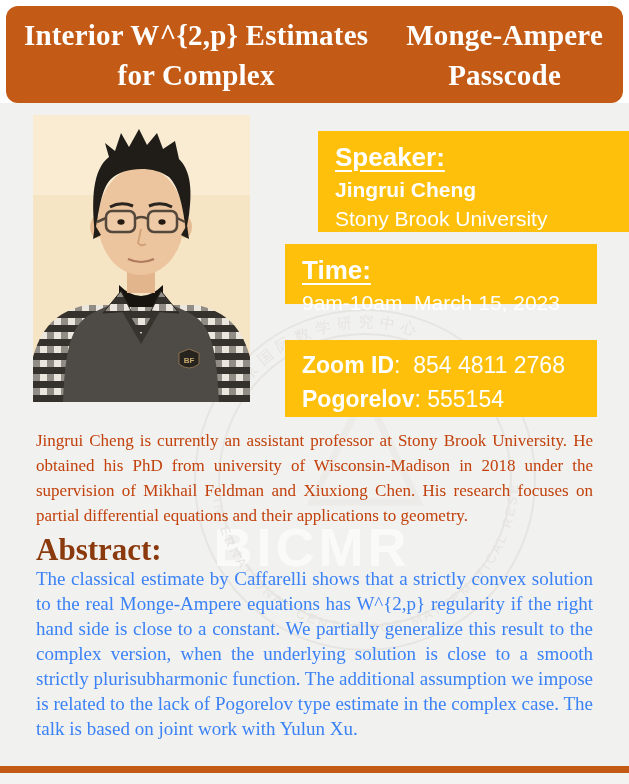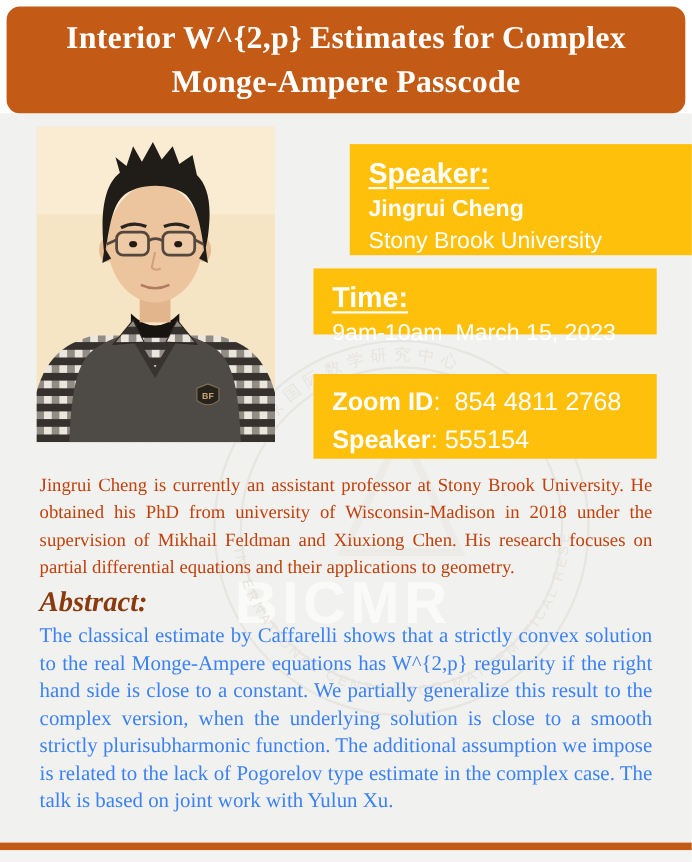--- a/index.html
+++ b/index.html
@@ -3,21 +3,21 @@
 <meta charset="utf-8">
 <style>
   html,body{margin:0;padding:0;background:#ffffff;}
   .page{position:relative;width:629px;height:784px;background:#ffffff;overflow:hidden;
         font-family:"Liberation Serif",serif;}
   .content-bg{position:absolute;left:0;top:103px;width:629px;height:663px;background:#F1F1EF;}
   .below-bar{position:absolute;left:0;top:773px;width:629px;height:11px;background:#F3F3F2;}
   .watermark-svg{position:absolute;left:0;top:0;width:629px;height:784px;pointer-events:none;}
 
   .header{position:absolute;left:6px;top:6px;width:617px;height:97px;background:#C35A15;
-          border-radius:12px;display:flex;flex-direction:column;justify-content:center;
+          border-radius:12px;display:flex;flex-direction:row;justify-content:center;
           align-items:center;}
   .title-line{color:#ffffff;font-weight:bold;font-size:29px;line-height:40px;
               font-family:"Liberation Serif",serif;letter-spacing:0.2px;text-align:center;}
 
   .photo-frame{position:absolute;left:33px;top:115px;width:217px;height:350px;overflow:hidden;text-align:right;}
 
   .info-box{position:absolute;left:285px;width:312px;background:#FEC00A;color:#ffffff;
             font-family:"Liberation Sans",sans-serif;box-sizing:border-box;padding:8px 0 0 17px;}
   .box-speaker{top:131px;height:101px;margin-left:33px;}
   .box-time{top:244px;height:60px;}
@@ -25,22 +25,22 @@
   .box-label{font-size:26px;font-weight:bold;text-decoration:underline;
              text-underline-offset:4px;line-height:36px;display:inline-block;}
   .box-strong{font-size:21px;font-weight:bold;line-height:29px;}
   .box-normal{font-size:21px;font-weight:normal;line-height:29px;}
   .zoom-line{font-size:23px;line-height:34px;white-space:pre-wrap;}
   .zoom-line b{font-weight:bold;}
   .prewrap{white-space:pre-wrap;}
 
   .bio{position:absolute;left:36px;top:428px;width:557px;font-size:17px;line-height:25px;
        color:#c2410c;text-align:justify;}
-  .abstract-heading{position:absolute;left:36px;top:532px;font-size:26px;font-weight:bold;
-       color:#8A3A0D;font-family:"Liberation Serif",serif;font-style:italic;}
+  .abstract-heading{position:absolute;left:36px;top:532px;font-size:31px;font-weight:bold;
+       color:#8A3A0D;font-family:"Liberation Serif",serif;}
   .abstract-text{position:absolute;left:36px;top:566px;width:557px;font-size:19px;
        line-height:25px;color:#3b82f6;text-align:justify;}
 
   .bottom-bar{position:absolute;left:0;top:766px;width:629px;height:7px;background:#C35A15;}
 </style>
 </head>
 <body>
 
 <div class="page">
 
@@ -142,21 +142,21 @@
     <div class="box-normal">Stony Brook University</div>
   </div>
 
   <div class="info-box box-time">
     <span class="box-label">Time:</span>
     <div class="box-normal prewrap">9am-10am  March 15, 2023</div>
   </div>
 
   <div class="info-box box-zoom">
     <div class="zoom-line"><b>Zoom ID</b><span class="prewrap">:  854 4811 2768</span></div>
-    <div class="zoom-line"><b>Speaker</b><span class="prewrap">: 555154</span></div>
+    <div class="zoom-line"><b>Pogorelov</b><span class="prewrap">: 555154</span></div>
   </div>
 
   <div class="bio">Jingrui Cheng is currently an assistant professor at Stony Brook University. He obtained his PhD from university of Wisconsin-Madison in 2018 under the supervision of Mikhail Feldman and Xiuxiong Chen. His research focuses on partial differential equations and their applications to geometry.</div>
 
   <div class="abstract-heading">Abstract:</div>
   <div class="abstract-text">The classical estimate by Caffarelli shows that a strictly convex solution to the real Monge-Ampere equations has W^{2,p} regularity if the right hand side is close to a constant. We partially generalize this result to the complex version, when the underlying solution is close to a smooth strictly plurisubharmonic function. The additional assumption we impose is related to the lack of Pogorelov type estimate in the complex case. The talk is based on joint work with Yulun Xu.</div>
 
   <div class="bottom-bar"></div>
   <div class="below-bar"></div>
 

